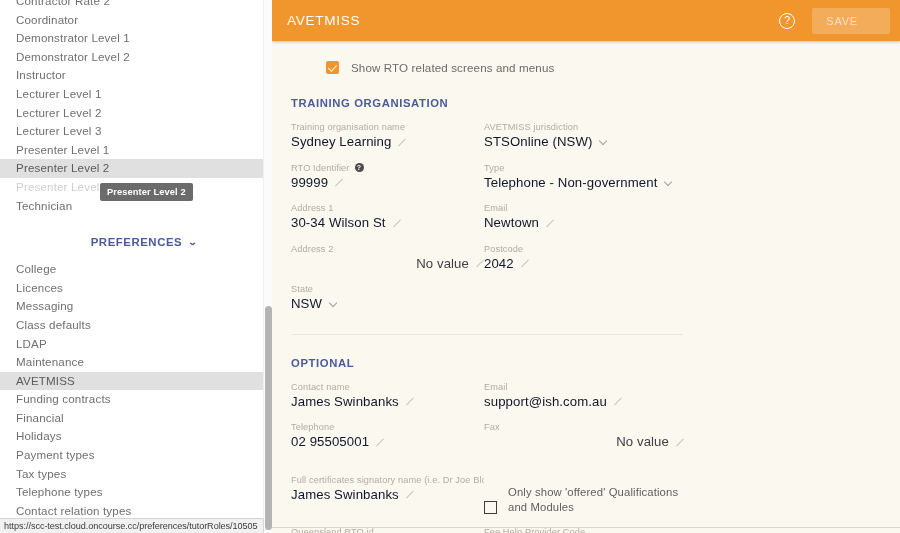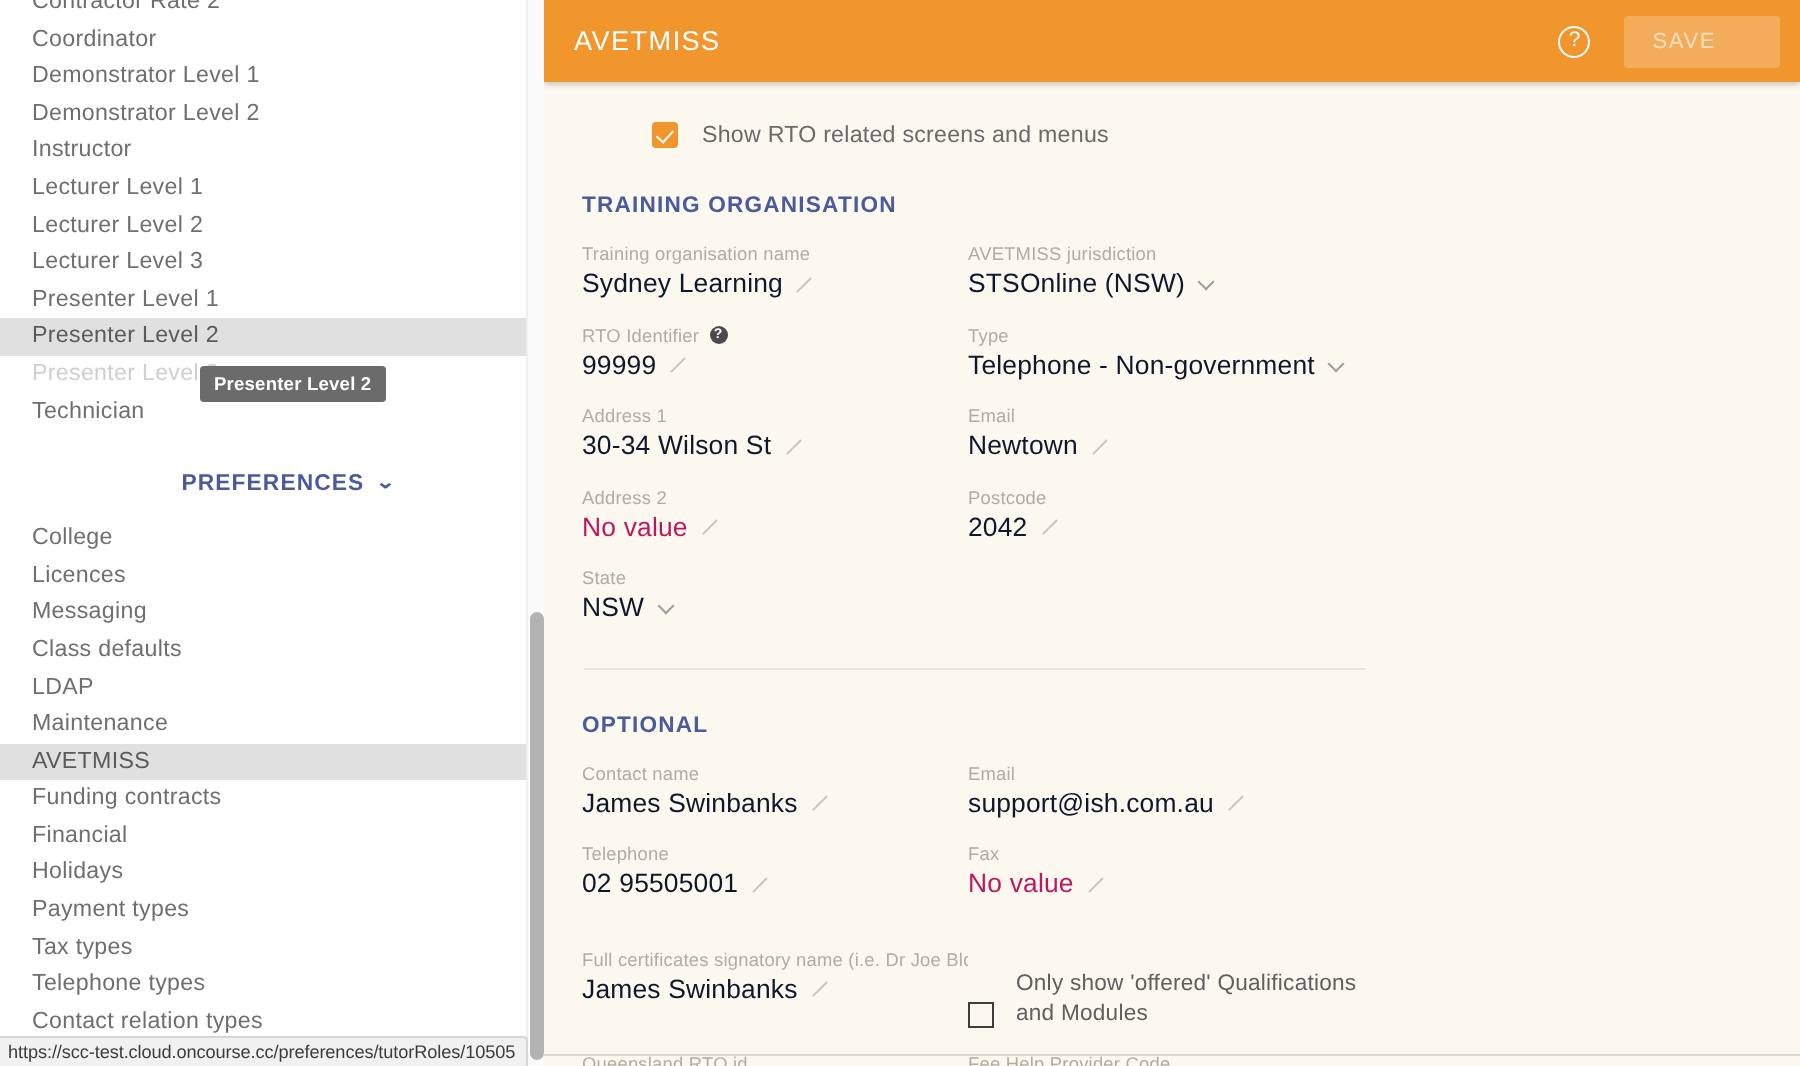--- a/index.html
+++ b/index.html
@@ -245,21 +245,21 @@
   }
   .f-value {
     font-size: 13.2px;
     color: #0f172a;
     letter-spacing: 0.1px;
     line-height: 18px;
     display: flex;
     align-items: center;
     white-space: nowrap;
   }
-  .f-value.empty { color: #be185d; }
+  .f-value.empty { color: #404040; justify-content: flex-end; }
 
   .pencil {
     margin-left: 6px;
     width: 9px; height: 9px;
     position: relative;
     flex: 0 0 9px;
   }
   .pencil::before {
     content: "";
     position: absolute;

